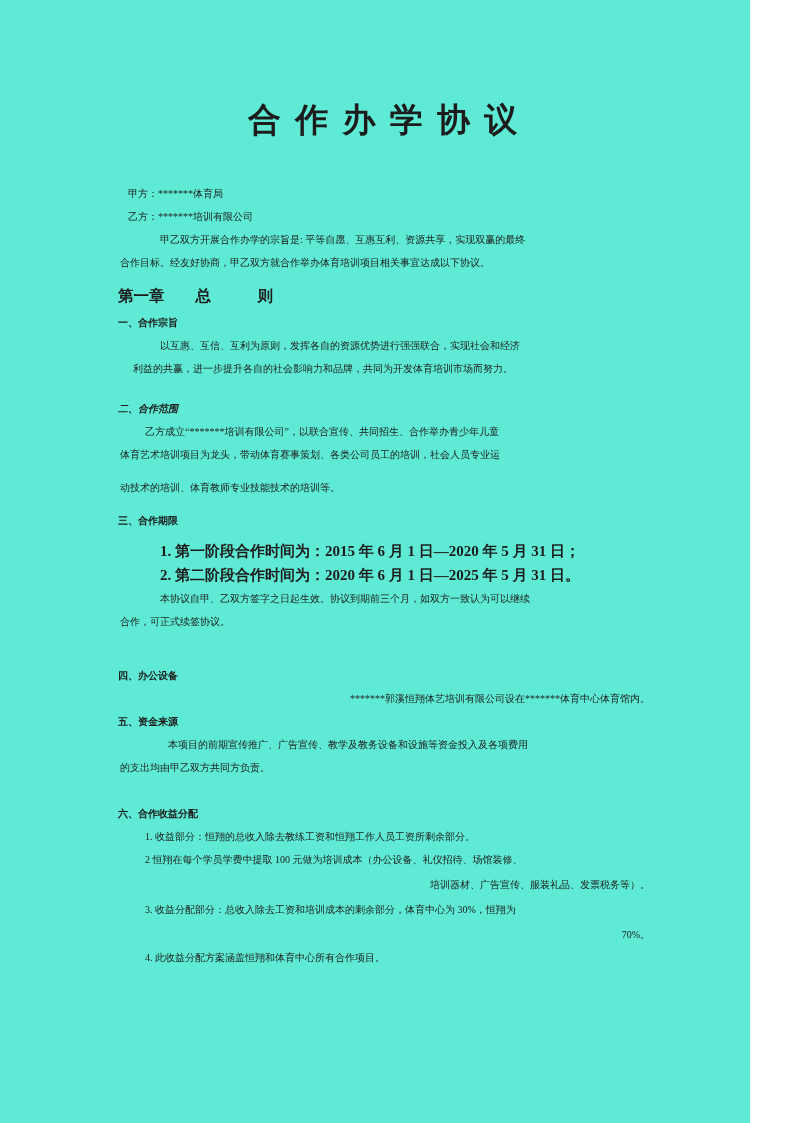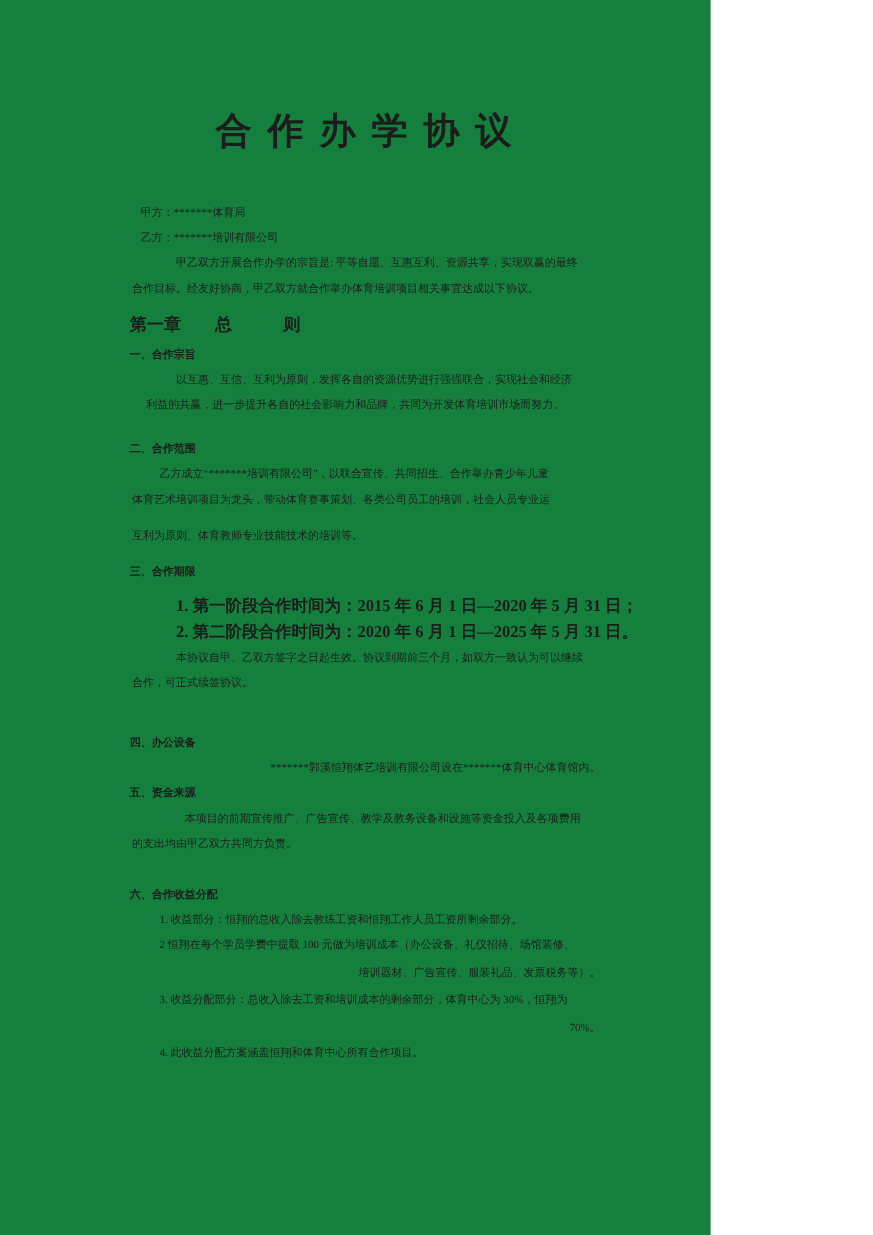--- a/index.html
+++ b/index.html
@@ -2,23 +2,23 @@
 <html><head>
 <meta charset="utf-8">
 <style>
   html, body {
     margin: 0;
     padding: 0;
     background: #ffffff;
   }
   .page {
     position: relative;
-    width: 646px;
+    width: 750px;
     height: 1123px;
-    background: #15803d;
+    background: #5eead4;
     overflow: hidden;
     font-family: "Liberation Serif", "DejaVu Serif", serif;
     color: #1c1c1c;
   }
   .content {
     padding: 100px 100px 0 118px;
   }
   .doc-title {
     text-align: center;
     font-size: 33px;
@@ -44,21 +44,21 @@
   .pad10  { padding-left: 10px; }
   .ind2   { padding-left: 42px; }   
   .ind1   { padding-left: 15px; }   
   .ind145 { padding-left: 27px; }
   .ind152 { padding-left: 34px; text-align: right; }
   .ind165 { padding-left: 50px; }
   .ind168 { padding-left: 50px; text-align: right; }
   .flush  { padding-left: 2px; }
   .party-a { margin-top: 42px; }
   .s1-head { margin-top: 3px; }
-  .s2-head { margin-top: 17px; }
+  .s2-head { margin-top: 17px; font-style: italic; }
   .s2-l3   { margin-top: 10px; }
   .s3-head { margin-top: 10px; }
   .s3-item {
     margin-top: 0;
     font-size: 15px;
     font-weight: bold;
     line-height: 24px;
     white-space: nowrap;
   }
   .s3-item-first { margin-top: 7px; }
@@ -85,21 +85,21 @@
     <section>
       <div class="line b s1-head">一、合作宗旨</div>
       <div class="line ind2">以互惠、互信、互利为原则，发挥各自的资源优势进行强强联合，实现社会和经济</div>
       <div class="line ind1">利益的共赢，进一步提升各自的社会影响力和品牌，共同为开发体育培训市场而努力。</div>
     </section>
 
     <section>
       <div class="line b s2-head">二、合作范围</div>
       <div class="line ind145">乙方成立“*******培训有限公司”，以联合宣传、共同招生、合作举办青少年儿童</div>
       <div class="line flush">体育艺术培训项目为龙头，带动体育赛事策划、各类公司员工的培训，社会人员专业运</div>
-      <div class="line flush s2-l3">互利为原则、体育教师专业技能技术的培训等。</div>
+      <div class="line flush s2-l3">动技术的培训、体育教师专业技能技术的培训等。</div>
     </section>
 
     <section>
       <div class="line b s3-head">三、合作期限</div>
       <div class="s3-item ind2 s3-item-first">1. 第一阶段合作时间为：2015 年 6 月 1 日—2020 年 5 月 31 日；</div>
       <div class="s3-item ind2">2. 第二阶段合作时间为：2020 年 6 月 1 日—2025 年 5 月 31 日。</div>
       <div class="line ind2">本协议自甲、乙双方签字之日起生效。协议到期前三个月，如双方一致认为可以继续</div>
       <div class="line flush">合作，可正式续签协议。</div>
     </section>
 

